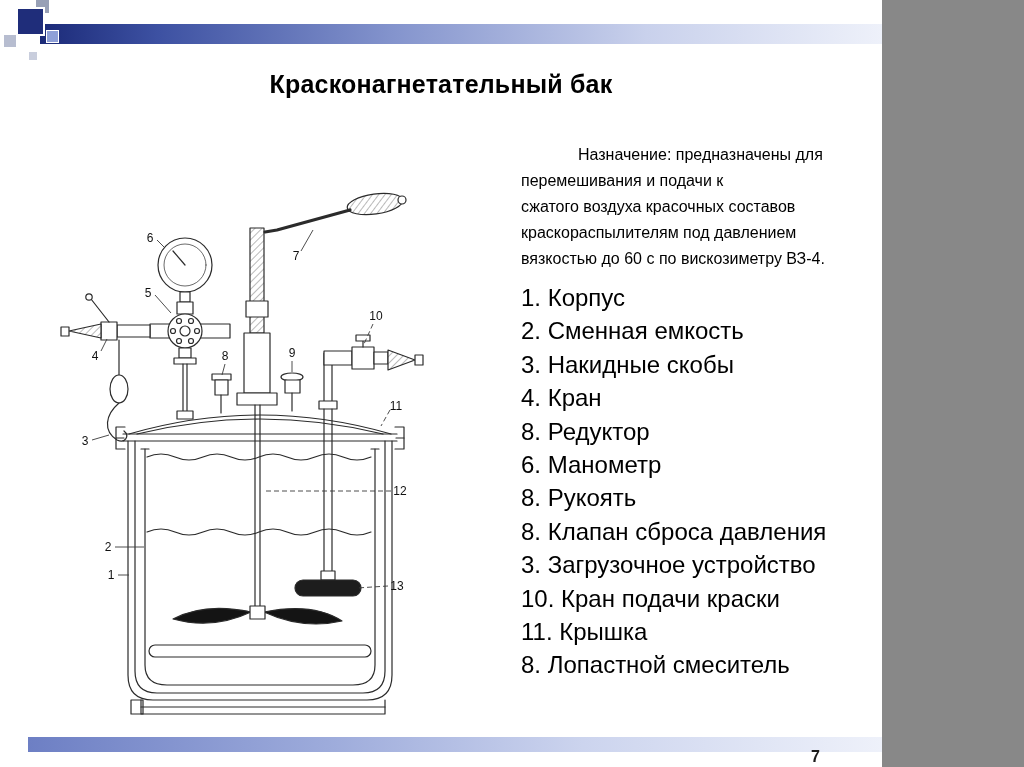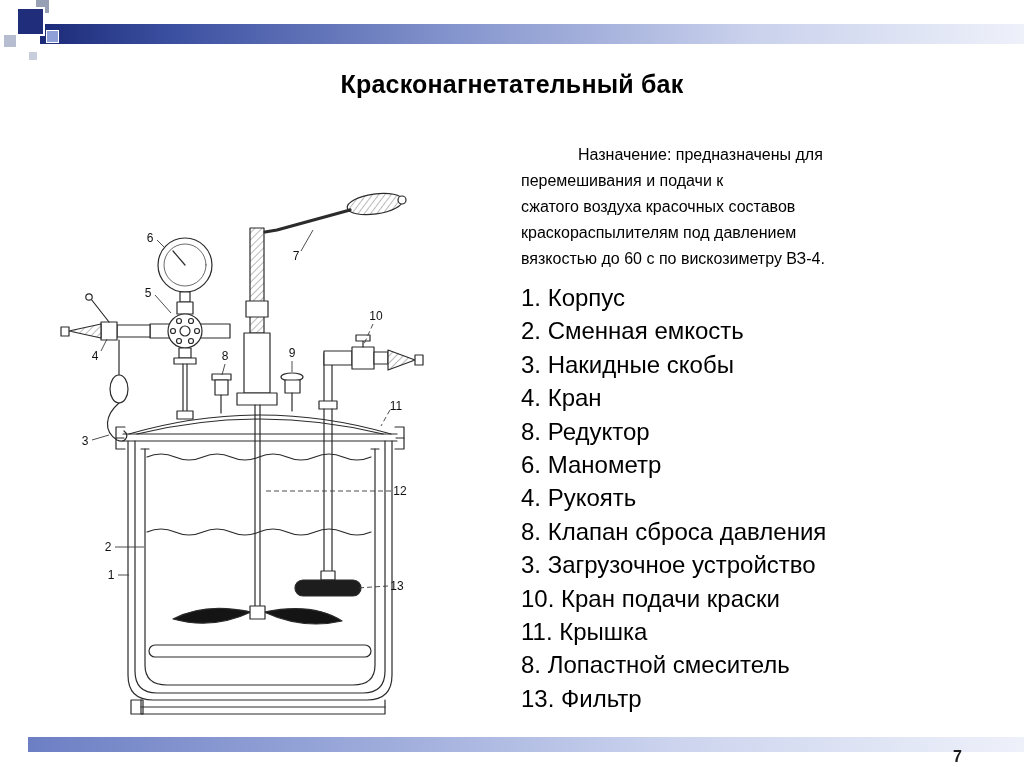--- a/index.html
+++ b/index.html
@@ -1,17 +1,17 @@
 <!DOCTYPE html>
 <html><head>
 <meta charset="utf-8">
 <style>
   html,body{margin:0;padding:0;background:#888;}
   .slide{
-    position:relative;width:1024px;height:767px;background:#ffffff;
+    position:relative;width:882px;height:767px;background:#ffffff;
     font-family:"Liberation Sans",sans-serif;color:#000;overflow:hidden;
   }
   
   .top-bar{
     position:absolute;left:40px;top:24px;right:0;height:20px;
     background:linear-gradient(to right,#1b2a78 0%,#3d51a2 14%,#8494cd 42%,#c9d1ec 72%,#eef1fa 100%);
   }
   .sq{position:absolute;}
   .sq1{left:36px;top:0;width:13px;height:13px;background:#98a0b6;}
   .sq2{left:16px;top:7px;width:25px;height:25px;background:#1f2d7a;border:2px solid #fff;}
@@ -67,27 +67,26 @@
     <div class="line">вязкостью до 60 с по вискозиметру ВЗ-4.</div>
   </div>
 
   <div class="parts">
     <div class="part">1. Корпус</div>
     <div class="part">2. Сменная емкость</div>
     <div class="part">3. Накидные скобы</div>
     <div class="part">4. Кран</div>
     <div class="part">8. Редуктор</div>
     <div class="part">6. Манометр</div>
-    <div class="part">4. Рукоять</div>
+    <div class="part">8. Рукоять</div>
     <div class="part">8. Клапан сброса давления</div>
     <div class="part">3. Загрузочное устройство</div>
     <div class="part">10. Кран подачи краски</div>
     <div class="part">11. Крышка</div>
     <div class="part">8. Лопастной смеситель</div>
-    <div class="part">13. Фильтр</div>
   </div>
 
   <svg class="diagram" viewBox="0 0 395 540">
     <defs>
       <pattern id="hatch" width="5" height="5" patternUnits="userSpaceOnUse" patternTransform="rotate(45)">
         <rect width="5" height="5" fill="#ffffff"></rect>
         <line x1="0" y1="0" x2="0" y2="5" stroke="#666" stroke-width="0.9"></line>
       </pattern>
     </defs>
 

